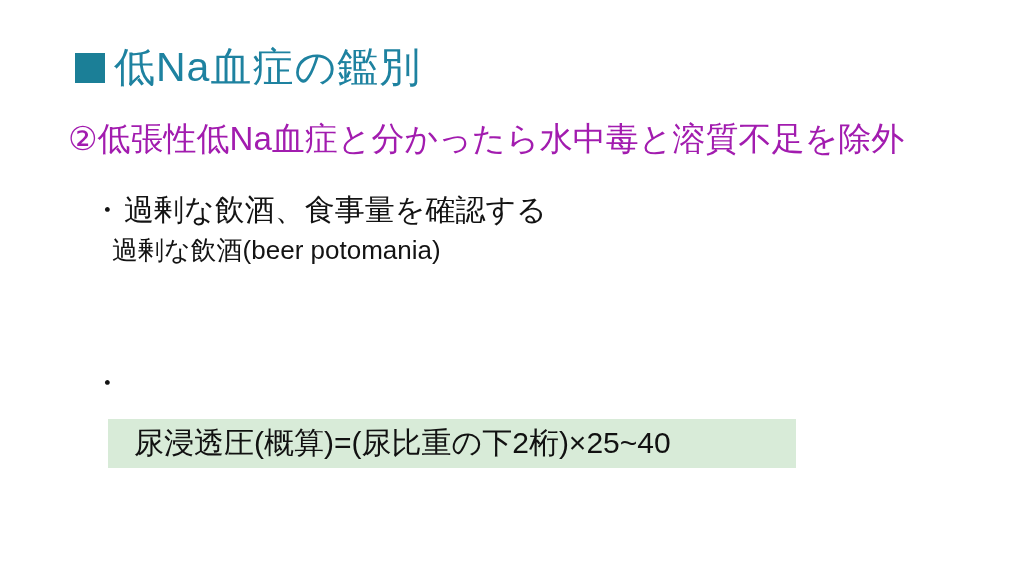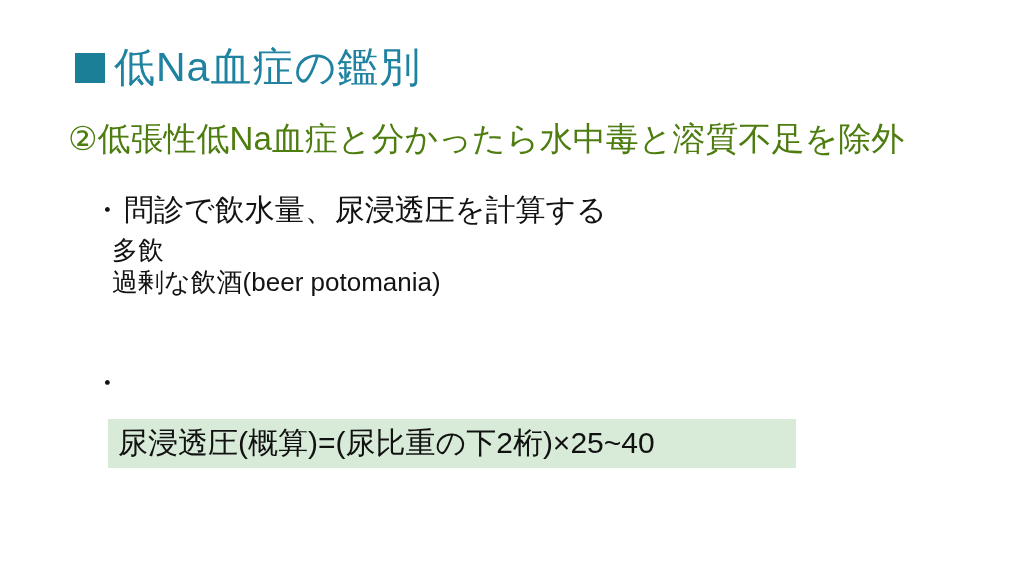--- a/index.html
+++ b/index.html
@@ -37,21 +37,21 @@
     letter-spacing: 1px;
     white-space: nowrap;
   }
 
   .subtitle {
     position: absolute;
     left: 68px;
     top: 118px;
     font-size: 33px;
     line-height: 1.25;
-    color: #4d7c0f;
+    color: #a21caf;
     white-space: nowrap;
     text-align: right;
   }
 
   .bullet-line {
     position: absolute;
     font-size: 30px;
     line-height: 1.15;
     color: #131313;
     white-space: nowrap;
@@ -77,21 +77,21 @@
 
   .formula-box {
     position: absolute;
     left: 108px;
     top: 419px;
     width: 688px;
     height: 49px;
     background: #d8ebd8;
     display: flex;
     align-items: center;
-    padding-left: 10px;
+    padding-left: 26px;
   }
   .formula-text {
     font-size: 30px;
     color: #111111;
     white-space: nowrap;
   }
 
   .note-line {
     position: absolute;
     left: 117px;
@@ -109,25 +109,24 @@
 
   <div class="title-row">
     <span class="title-square"></span>
     <h1 class="title-text">低Na血症の鑑別</h1>
   </div>
 
   <p class="subtitle">②低張性低Na血症と分かったら水中毒と溶質不足を除外</p>
 
   <p class="bullet-line first">
     <span class="bullet-glyph">・</span>
-    <span>問診で飲水量、尿浸透圧を計算する</span>
+    <span>過剰な飲酒、食事量を確認する</span>
   </p>
 
   <ul class="sub-list">
-    <li>多飲</li>
     <li>過剰な飲酒(beer potomania)</li>
   </ul>
 
   <p class="bullet-line second">
     <span class="bullet-glyph">・</span>
   </p>
 
   <div class="formula-box">
     <span class="formula-text">尿浸透圧(概算)=(尿比重の下2桁)×25~40</span>
   </div>

